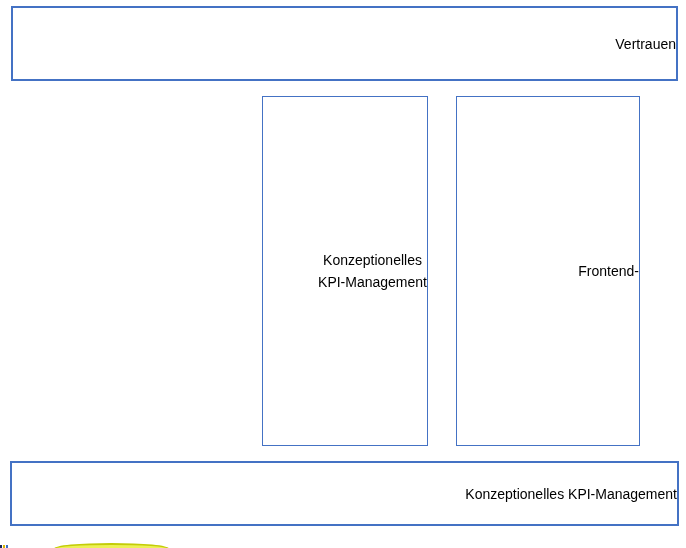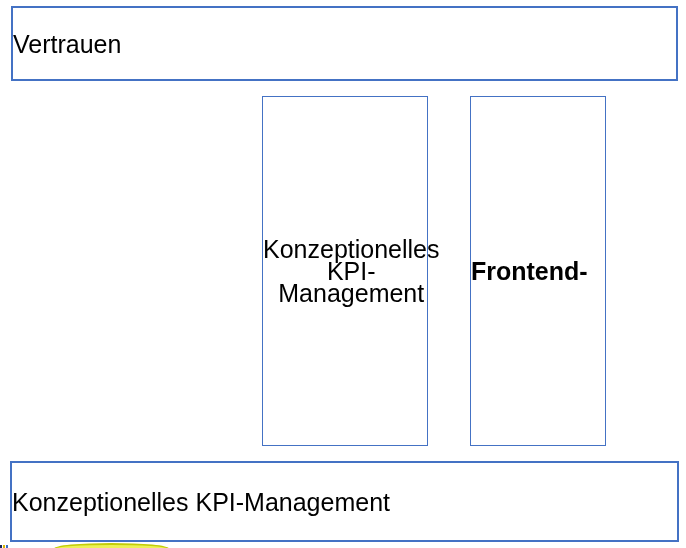--- a/index.html
+++ b/index.html
@@ -15,36 +15,36 @@
     background: #ffffff;
     overflow: hidden;
   }
   .box {
     position: absolute;
     box-sizing: border-box;
     border: 2px solid var(--box-border, #4472C4);
     background: #ffffff;
     display: flex;
     align-items: center;
-    justify-content: flex-start;
+    justify-content: flex-end;
     text-align: center;
     color: var(--label-text, #000000);
-    font-size: 25px;
+    font-size: 14px;
     line-height: 22px;
   }
   .banner-top    { left: 11px; top: 6px;   width: 667px; height: 75px; }
-  .banner-bottom { left: 10px; top: 461px; width: 669px; height: 81px; }
+  .banner-bottom { left: 10px; top: 461px; width: 669px; height: 65px; }
   .pillar {
     top: 96px;
     height: 350px;
     border-width: 1.5px;
   }
   .pillar-1 { left: 55px;  width: 165px; }
   .pillar-2 { left: 262px; width: 166px; }
-  .pillar-3 { left: 470px; width: 136px; font-weight: bold; }
+  .pillar-3 { left: 456px; width: 184px; }
   .two-line span { display: block; }
   .highlight-ellipse {
     position: absolute;
     left: 54px;
     top: 543px;
     width: 115px;
     height: 11px;
     box-sizing: border-box;
     border-radius: 50%;
     background: var(--highlight-fill, #EDF155);

